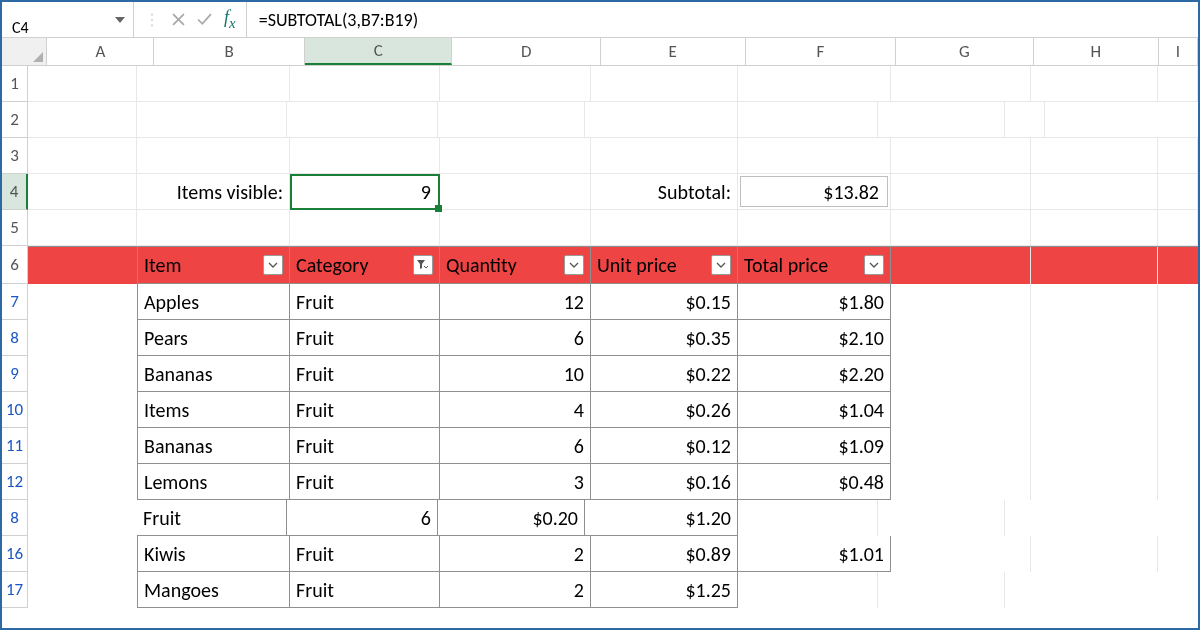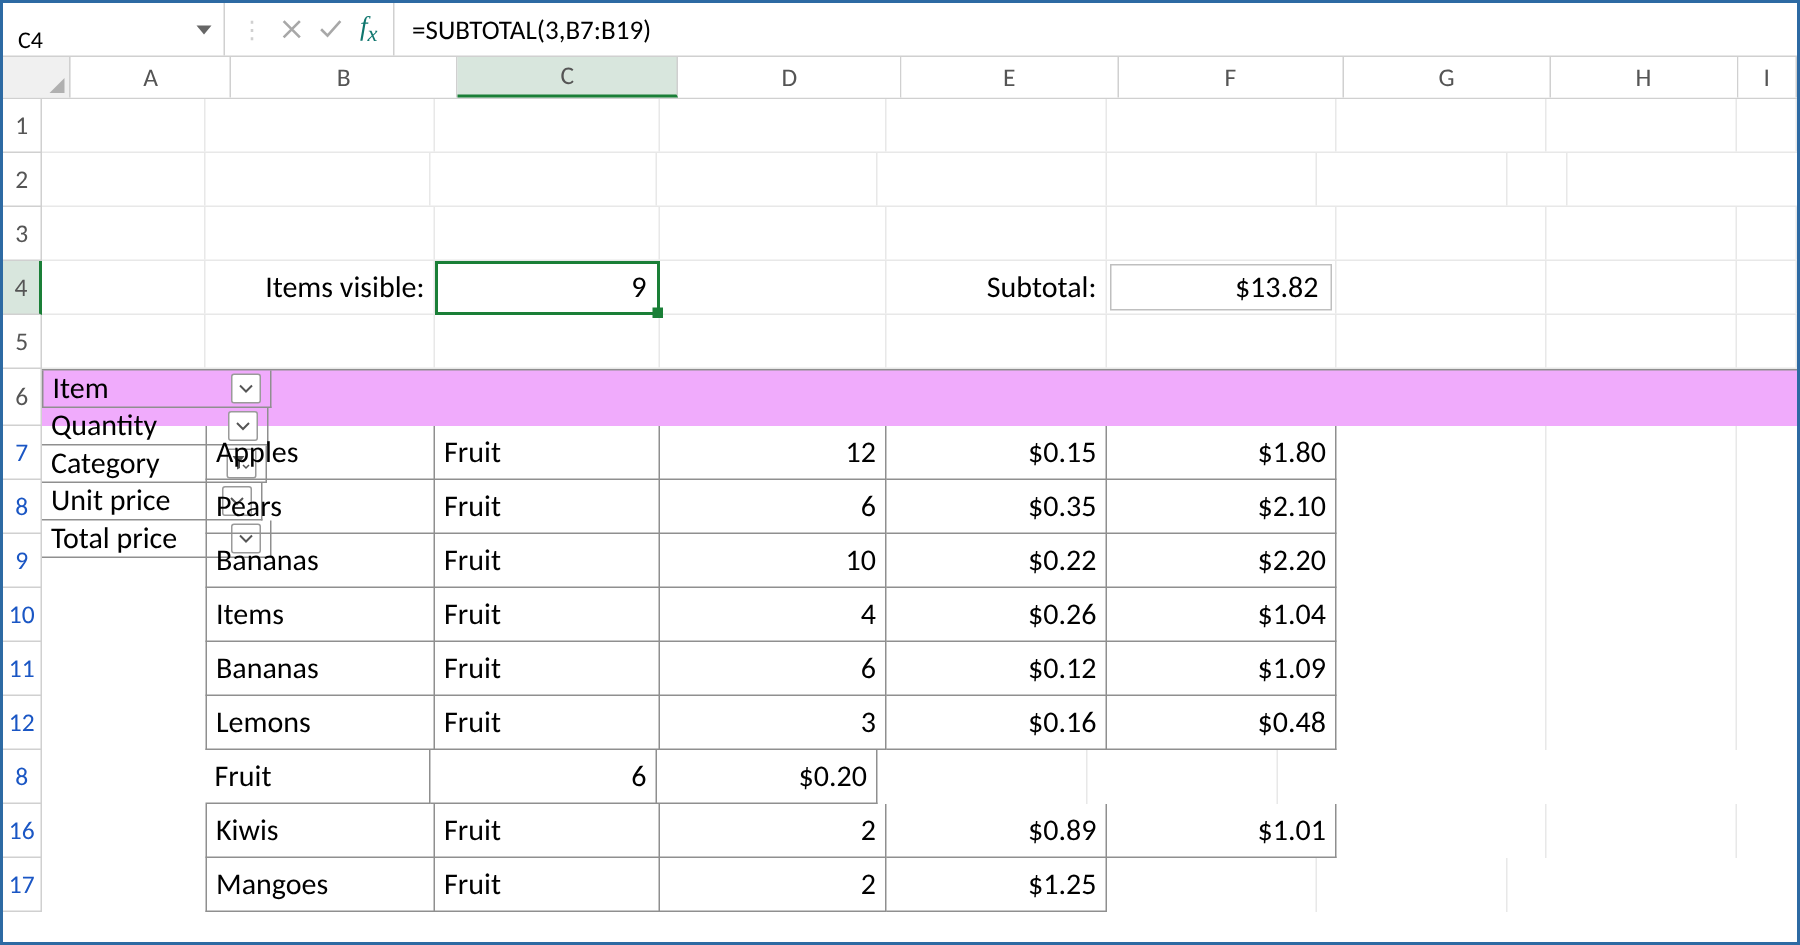--- a/index.html
+++ b/index.html
@@ -19,25 +19,25 @@
   
   .formula-bar {
     display: flex;
     align-items: center;
     height: 36px;
     border-bottom: 1px solid #d0d0d0;
     background: #fff;
     font-size: 16px;
   }
   .name-box {
-    width: 148px;
+    width: 132px;
     height: 100%;
     display: flex;
-    align-items: flex-end;
-    padding: 0 10px;
+    align-items: flex-start;
+    padding: 16px 10px;
     border-right: 1px solid #d0d0d0;
     position: relative;
   }
   .name-box-chevron {
     position: absolute;
     right: 8px;
     top: 50%;
     transform: translateY(-50%);
     width: 0; height: 0;
     border-left: 5px solid transparent;
@@ -145,25 +145,24 @@
     height: 100%;
     width: 100%;
     display:flex;
     align-items:center;
     justify-content:flex-end;
     padding: 0 8px;
   }
 
   
   .data-table .hdr {
-    background: #f0abfc;
+    background: #ef4444;
     font-weight: normal;
     border-top: 1px solid #8f8f8f;
     border-bottom: 1px solid #8f8f8f;
-    flex-direction: column;
   }
   .data-table .cell {
     border-right: 1px solid #8f8f8f;
     border-bottom: 1px solid #8f8f8f;
   }
   .data-table .row { border-bottom: none; }
   .data-table .cell.first { border-left: 1px solid #8f8f8f; }
 
   .filter-btn {
     width:20px;height:20px;
@@ -320,37 +319,37 @@
         <div class="row hdr" style="height:38px;">
           <div class="cell cA" style="border:none;"></div>
           <div class="cell cB first">
             <span>Item</span>
             <span class="filter-btn">
               <svg width="10" height="10" viewBox="0 0 10 10">
                   <path d="M1 3 L5 7 L9 3" stroke="#555" stroke-width="1.3" fill="none"></path>
                 </svg>
             </span>
           </div>
-          <div class="cell cD">
-            <span>Quantity</span>
-            <span class="filter-btn">
-              <svg width="10" height="10" viewBox="0 0 10 10">
-                  <path d="M1 3 L5 7 L9 3" stroke="#555" stroke-width="1.3" fill="none"></path>
-                </svg>
-            </span>
-          </div>
           <div class="cell cC">
             <span>Category</span>
             <span class="filter-btn">
               <svg width="12" height="10" viewBox="0 0 12 10">
                   <path d="M0 0 H8 L5 4 V8 L3 9 V4 Z" fill="#555"></path>
                   <path d="M7 6 L9 8 L11 6" stroke="#555" stroke-width="1" fill="none"></path>
                 </svg>
             </span>
           </div>
+          <div class="cell cD">
+            <span>Quantity</span>
+            <span class="filter-btn">
+              <svg width="10" height="10" viewBox="0 0 10 10">
+                  <path d="M1 3 L5 7 L9 3" stroke="#555" stroke-width="1.3" fill="none"></path>
+                </svg>
+            </span>
+          </div>
           <div class="cell cE">
             <span>Unit price</span>
             <span class="filter-btn">
               <svg width="10" height="10" viewBox="0 0 10 10">
                   <path d="M1 3 L5 7 L9 3" stroke="#555" stroke-width="1.3" fill="none"></path>
                 </svg>
             </span>
           </div>
           <div class="cell cF">
             <span>Total price</span>
@@ -429,20 +428,21 @@
               <div class="cell cF right">$0.48</div>
               <div class="cell cG" style="border:none;border-right:1px solid #e8e8e8;"></div>
               <div class="cell cH" style="border:none;border-right:1px solid #e8e8e8;"></div>
               <div class="cell cI" style="border:none;"></div>
             </div>
             <div class="row">
               <div class="cell cA" style="border:none;"></div>
               <div class="cell cC">Fruit</div>
               <div class="cell cD right">6</div>
               <div class="cell cE right">$0.20</div>
+              <div class="cell cF right">$1.20</div>
               <div class="cell cG" style="border:none;border-right:1px solid #e8e8e8;"></div>
               <div class="cell cH" style="border:none;border-right:1px solid #e8e8e8;"></div>
               <div class="cell cI" style="border:none;"></div>
             </div>
             <div class="row">
               <div class="cell cA" style="border:none;"></div>
               <div class="cell cB first">Kiwis</div>
               <div class="cell cC">Fruit</div>
               <div class="cell cD right">2</div>
               <div class="cell cE right">$0.89</div>

